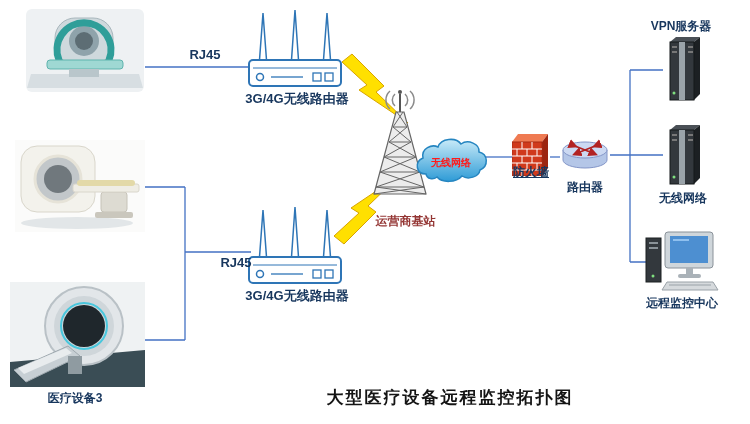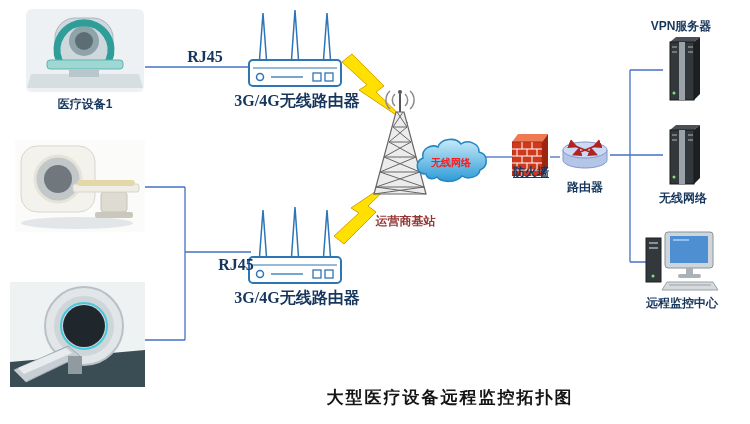--- a/index.html
+++ b/index.html
@@ -1,20 +1,20 @@
 <!DOCTYPE html>
 <html><head>
 <meta charset="utf-8">
 <style>
   html,body{margin:0;padding:0;background:#fff;font-family:"Liberation Sans","DejaVu Sans",sans-serif;}
   .canvas{position:relative;width:750px;height:424px;background:#ffffff;overflow:hidden;}
   .abs{position:absolute;}
   svg{display:block;}
   .label{position:absolute;font-weight:bold;font-size:12px;color:#17365d;text-align:center;line-height:1.15;white-space:nowrap;z-index:5;}
-  .label.small{font-size:16px;font-family:Liberation Serif, serif;}
+  .label.small{font-size:13px;}
   .label.station{color:#943634;}
   .title{position:absolute;font-weight:bold;font-size:17px;letter-spacing:2px;color:#141414;text-align:center;white-space:nowrap;z-index:5;}
   .icon{z-index:3;}
   .wires{z-index:1;left:0;top:0;}
 </style>
 </head>
 <body>
 
 <div class="canvas">
 
@@ -34,21 +34,20 @@
   <svg class="abs icon" style="left:25px;top:8px;" width="120" height="85">
     <rect x="1" y="1" width="118" height="83" rx="6" fill="#eef1f3"></rect>
     <polygon points="6,66 114,66 118,80 2,80" fill="#d7dee2"></polygon>
     <rect x="30" y="10" width="58" height="46" rx="20" fill="#cfd9dd" stroke="#a8b6bc"></rect>
     <circle cx="59" cy="33" r="15" fill="#8fa3ab"></circle>
     <circle cx="59" cy="33" r="9" fill="#5d6d74"></circle>
     <path d="M34,52 A27,27 0 1 1 84,52" fill="none" stroke="#2f9e99" stroke-width="7" stroke-linecap="round"></path>
     <rect x="22" y="52" width="76" height="9" rx="3" fill="#9fd8d3" stroke="#5fb3ad"></rect>
     <rect x="44" y="61" width="30" height="8" fill="#b9c6cb"></rect>
   </svg>
-  <div class="label" style="left:25px;top:98px;width:120px;">医疗设备1</div>
 
   <svg class="abs icon" style="left:15px;top:140px;" width="130" height="92">
     <rect x="0" y="0" width="130" height="92" fill="#fbfbfa"></rect>
     <ellipse cx="62" cy="83" rx="56" ry="6" fill="#e2e6e8"></ellipse>
     <rect x="6" y="6" width="74" height="66" rx="16" fill="#f3f2ec" stroke="#d9d6cb"></rect>
     <circle cx="43" cy="39" r="23" fill="#c2c7ca"></circle>
     <circle cx="43" cy="39" r="14" fill="#70787d"></circle>
     <circle cx="43" cy="39" r="23" fill="none" stroke="#e6e3d8" stroke-width="3"></circle>
     <rect x="86" y="52" width="26" height="20" rx="3" fill="#dddbd2" stroke="#c6c3b8"></rect>
     <rect x="58" y="44" width="66" height="8" rx="2" fill="#efede5" stroke="#d9d6cb"></rect>
@@ -60,20 +59,21 @@
     <rect x="0" y="0" width="135" height="105" fill="#eff2f3"></rect>
     <polygon points="0,80 135,68 135,105 0,105" fill="#3a4d55"></polygon>
     <circle cx="74" cy="44" r="39" fill="#e2e6e9" stroke="#b9c1c6" stroke-width="2"></circle>
     <circle cx="74" cy="44" r="30" fill="#cfd6da"></circle>
     <circle cx="74" cy="44" r="23" fill="none" stroke="#49c7dd" stroke-width="2"></circle>
     <circle cx="74" cy="44" r="21" fill="#1f272c"></circle>
     <polygon points="4,88 58,64 70,74 16,100" fill="#c7cfd4" stroke="#9fa9af"></polygon>
     <polygon points="8,86 56,66 62,71 14,92" fill="#e8ecee"></polygon>
     <rect x="58" y="74" width="14" height="18" fill="#8f9ba1"></rect>
   </svg>
+  <div class="label" style="left:15px;top:392px;width:120px;">医疗设备3</div>
 
   <svg class="abs icon" style="left:245px;top:8px;" width="100" height="82">
     <polygon points="14.5,52 21.5,52 18,5" fill="#fff" stroke="#2e75b6" stroke-width="1.5"></polygon>
     <polygon points="46.5,52 53.5,52 50,2" fill="#fff" stroke="#2e75b6" stroke-width="1.5"></polygon>
     <polygon points="78.5,52 85.5,52 82,5" fill="#fff" stroke="#2e75b6" stroke-width="1.5"></polygon>
     <rect x="4" y="52" width="92" height="26" rx="4" fill="#fff" stroke="#2e75b6" stroke-width="2"></rect>
     <line x1="8" y1="60" x2="92" y2="60" stroke="#2e75b6" stroke-width="1"></line>
     <circle cx="15" cy="69" r="3.5" fill="none" stroke="#2e75b6" stroke-width="1.5"></circle>
     <rect x="68" y="65" width="8" height="8" fill="none" stroke="#2e75b6" stroke-width="1.3"></rect>
     <rect x="80" y="65" width="8" height="8" fill="none" stroke="#2e75b6" stroke-width="1.3"></rect>

